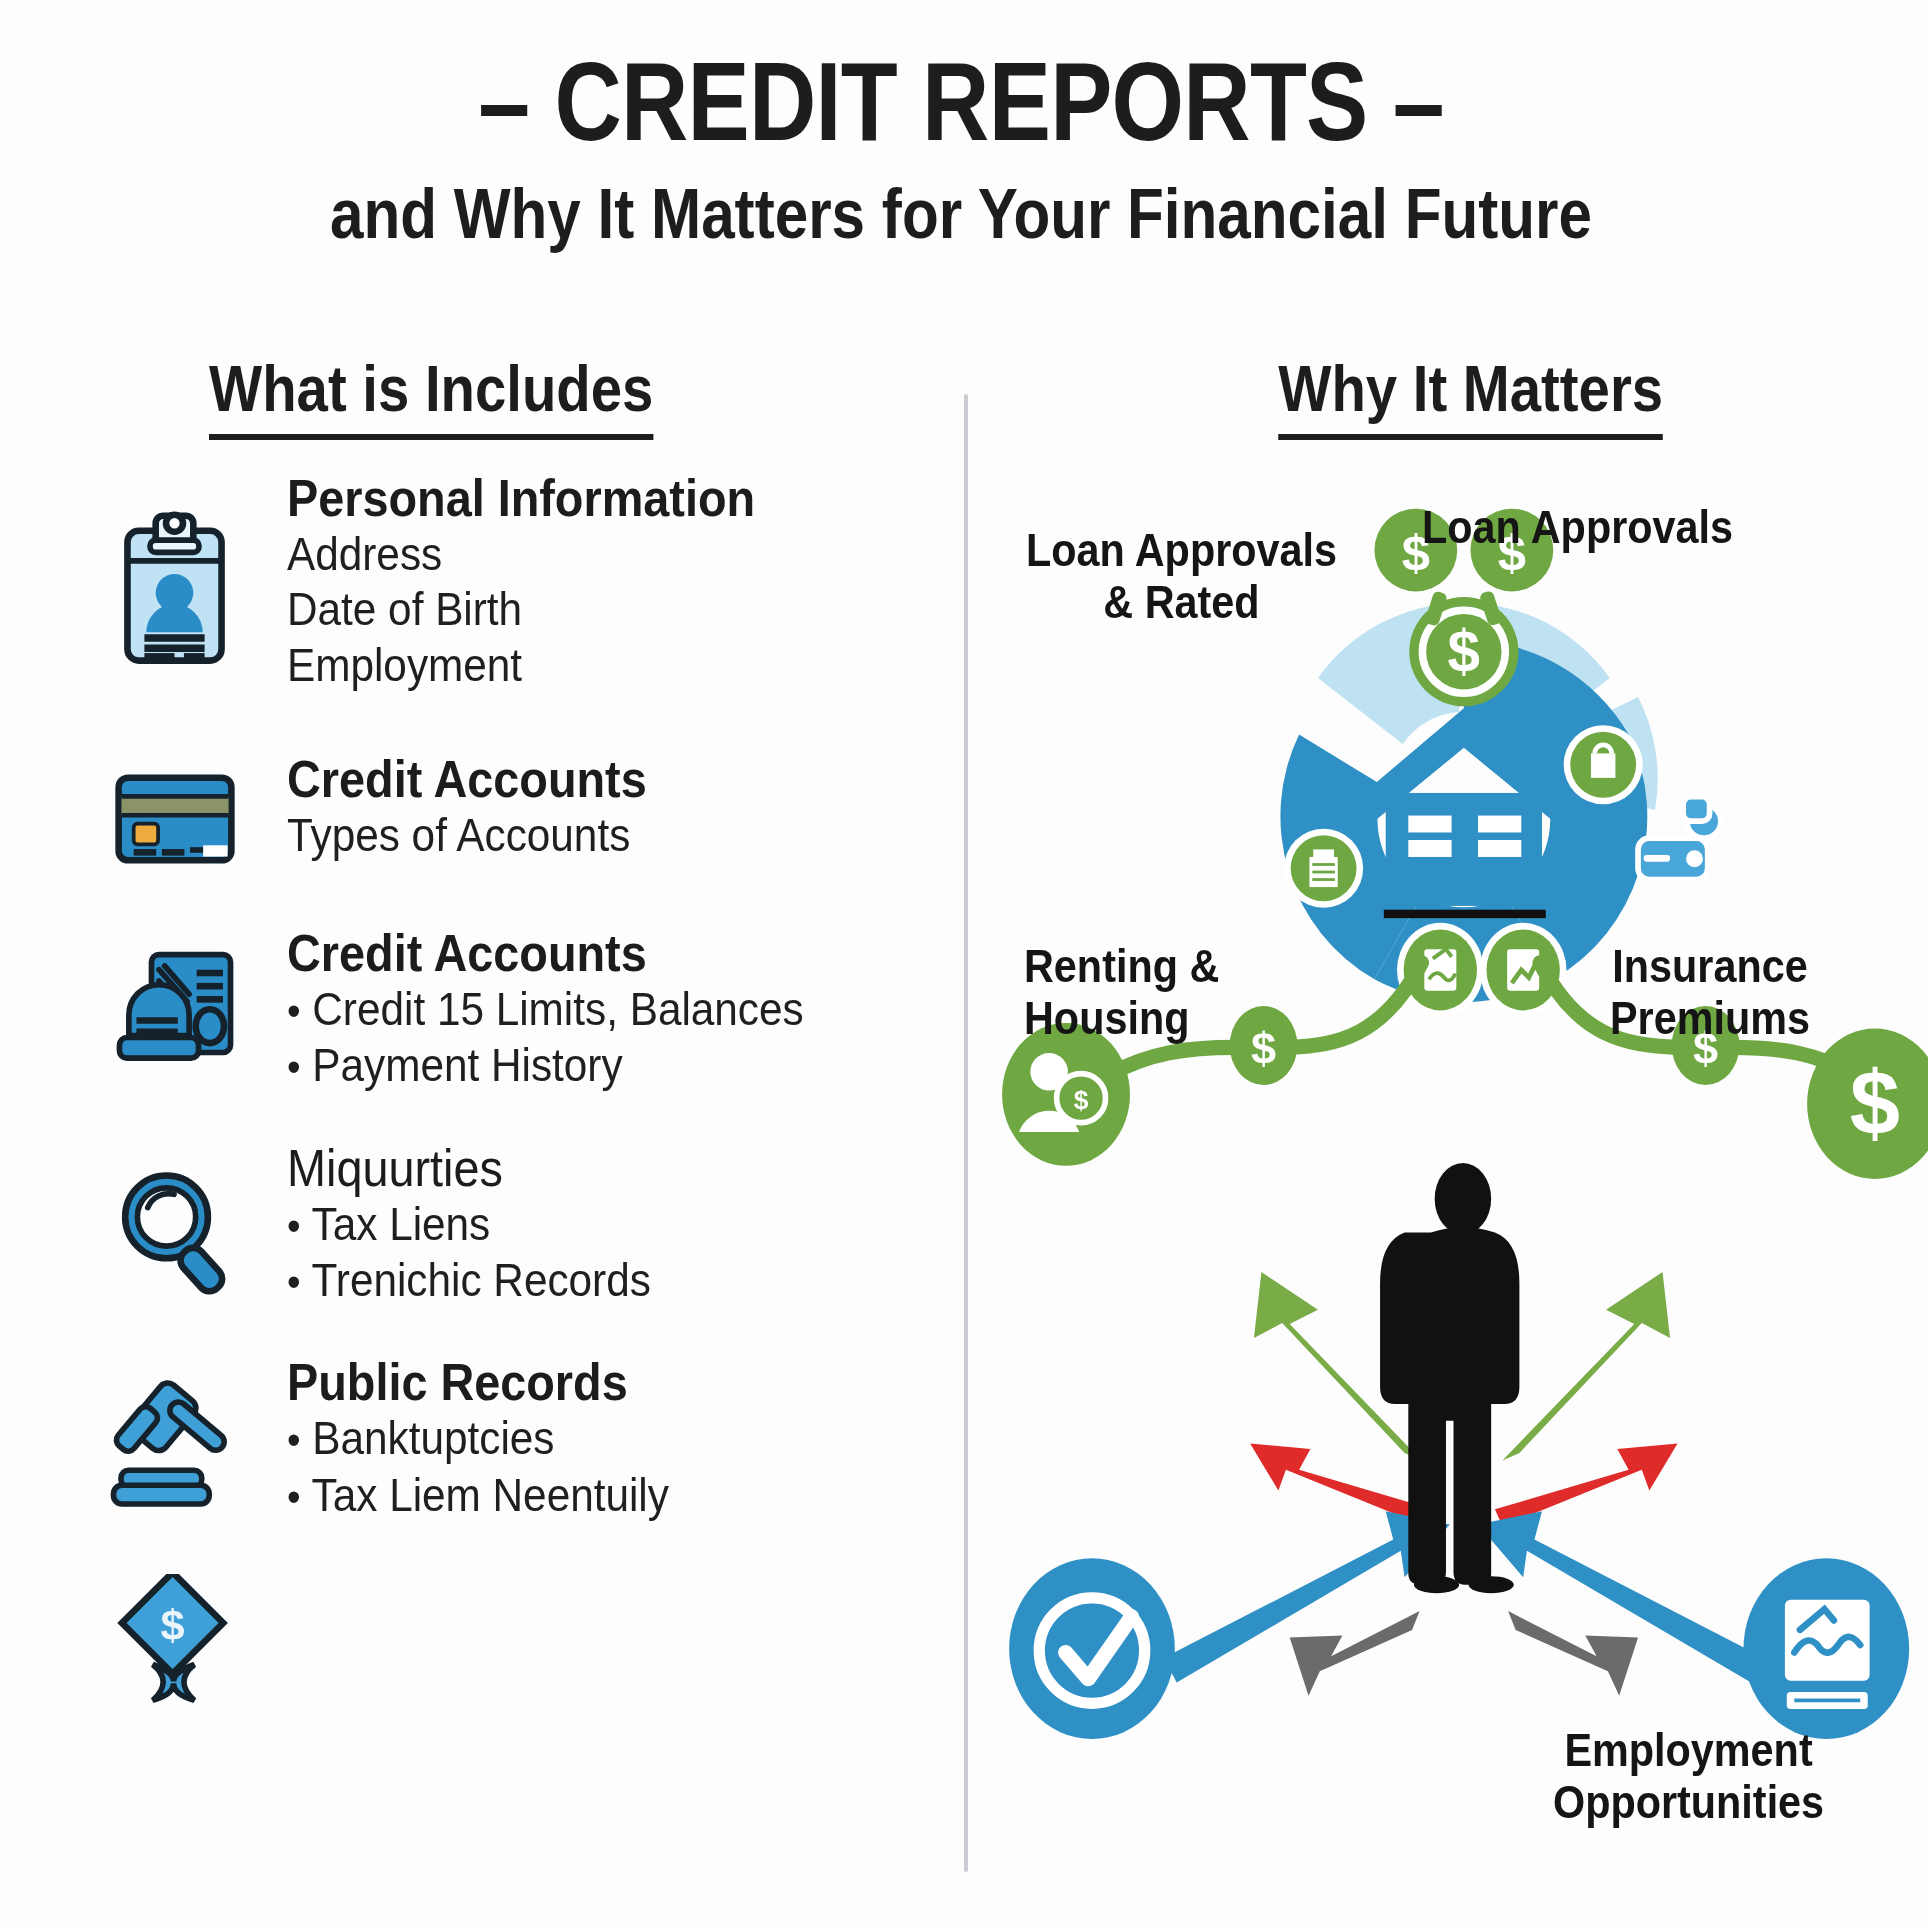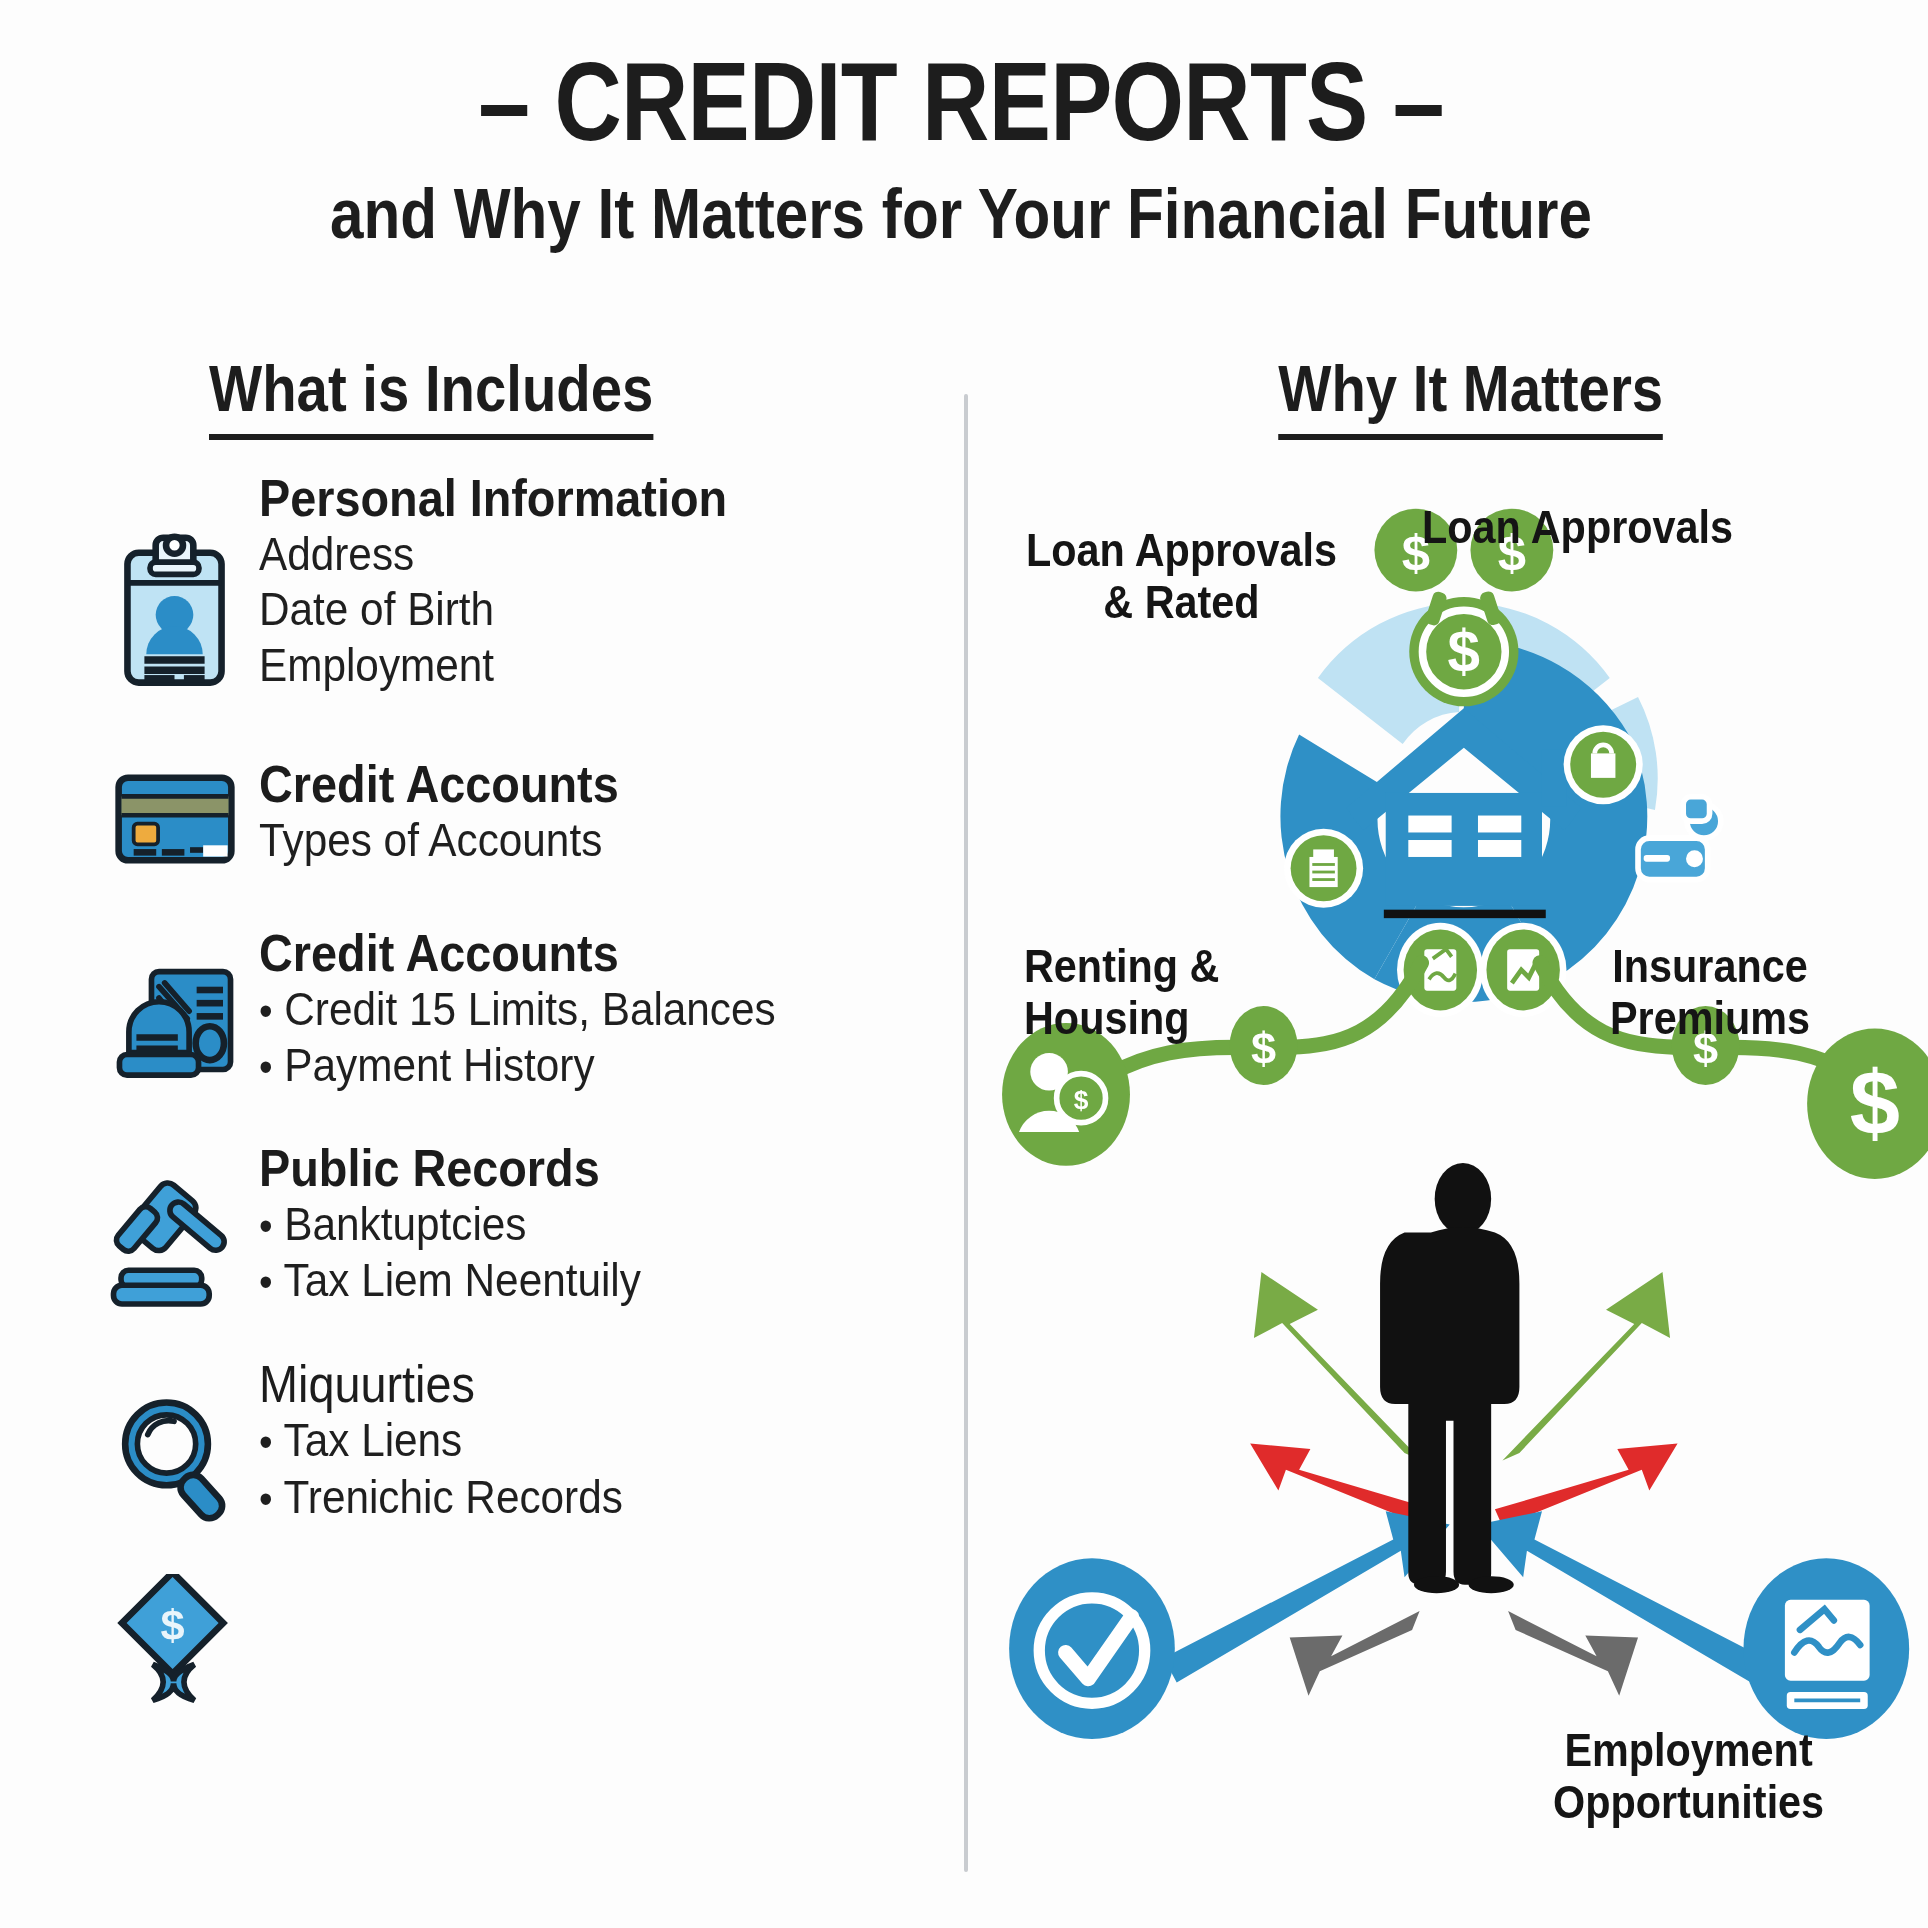--- a/index.html
+++ b/index.html
@@ -37,21 +37,21 @@
   .sec-head{
     position:absolute;font-size:64px;font-weight:bold;color:#1d1d1d;
     transform:scaleX(0.88);white-space:nowrap;
   }
   .sec-head .ul{display:inline-block;border-bottom:6.6px solid #1d1d1d;padding-bottom:7.5px;}
   #head-left{left:209px;top:352px;transform-origin:left top;}
   #head-right{left:1252px;top:352px;transform-origin:center top;}
 
   
   .list{position:absolute;left:104px;top:469px;width:847px;}
-  .row{position:relative;display:flex;align-items:flex-end;gap:14px;}
+  .row{position:relative;display:flex;align-items:center;gap:42px;}
   .row-icon{width:141px;min-width:141px;height:auto;display:flex;justify-content:center;padding-top:3.8px;}
   .row-text{padding-top:1.9px;}
   .r-title{font-size:52px;font-weight:bold;line-height:1.06;transform:scaleX(0.9);transform-origin:left;white-space:nowrap;}
   .r-title.plain{font-weight:normal;}
   .r-line{font-size:47px;font-weight:normal;line-height:1.18;transform:scaleX(0.9);transform-origin:left;white-space:nowrap;color:#1f1f1f;}
   .r-bul{font-size:47px;font-weight:normal;line-height:1.2;transform:scaleX(0.9);transform-origin:left;white-space:nowrap;color:#1f1f1f;}
   .r-bul .dot{font-size:43px;}
 
   
   .diagram{position:absolute;left:979px;top:443px;width:949px;height:1469px;}
@@ -147,52 +147,52 @@
           <line x1="28" y1="88" x2="72" y2="88" stroke="#15212b" stroke-width="7"></line>
         </svg>
       </div>
       <div class="row-text">
         <div class="r-title">Credit Accounts</div>
         <div class="r-bul"><span class="dot">•</span> <span>Credit 15 Limits, Balances</span></div>
         <div class="r-bul"><span class="dot">•</span> <span>Payment History</span></div>
       </div>
     </div>
 
+    <div class="row" style="margin-bottom:45px;">
+      <div class="row-icon" style="padding-top:17px;">
+        <svg width="126" height="132" viewBox="0 0 134 140">
+          <circle cx="58" cy="54" r="44" fill="#2b8dc7" stroke="#15212b" stroke-width="7"></circle>
+          <circle cx="58" cy="54" r="31" fill="#fdfdfd" stroke="#15212b" stroke-width="6"></circle>
+          <path d="M38 44 a24 24 0 0 1 28 -14" stroke="#15212b" stroke-width="6" fill="none" stroke-linecap="round"></path>
+          <rect x="82" y="84" width="26" height="52" rx="12" transform="rotate(-42 95 110)" fill="#2b8dc7" stroke="#15212b" stroke-width="7"></rect>
+        </svg>
+      </div>
+      <div class="row-text">
+        <div class="r-title plain">Miquurties</div>
+        <div class="r-bul"><span class="dot">•</span> <span>Tax Liens</span></div>
+        <div class="r-bul"><span class="dot">•</span> <span>Trenichic Records</span></div>
+      </div>
+    </div>
+
     <div class="row" style="margin-bottom:47px;">
       <div class="row-icon" style="padding-top:11.3px;">
         <svg width="137" height="128" viewBox="0 0 146 136">
           <g stroke="#15212b" stroke-width="6" fill="#3fa0d8">
             <rect x="38" y="6" width="46" height="66" rx="10" transform="rotate(40 61 39)"></rect>
             <rect x="22" y="26" width="22" height="52" rx="8" transform="rotate(40 33 52)"></rect>
             <rect x="62" y="40" width="70" height="18" rx="9" transform="rotate(40 97 49)"></rect>
             <rect x="16" y="96" width="86" height="18" rx="8"></rect>
             <rect x="8" y="112" width="102" height="20" rx="9"></rect>
           </g>
         </svg>
       </div>
       <div class="row-text">
         <div class="r-title">Public Records</div>
         <div class="r-bul"><span class="dot">•</span> <span>Banktuptcies</span></div>
         <div class="r-bul"><span class="dot">•</span> <span>Tax Liem Neentuily</span></div>
-      </div>
-    </div>
-
-    <div class="row" style="margin-bottom:45px;">
-      <div class="row-icon" style="padding-top:17px;">
-        <svg width="126" height="132" viewBox="0 0 134 140">
-          <circle cx="58" cy="54" r="44" fill="#2b8dc7" stroke="#15212b" stroke-width="7"></circle>
-          <circle cx="58" cy="54" r="31" fill="#fdfdfd" stroke="#15212b" stroke-width="6"></circle>
-          <path d="M38 44 a24 24 0 0 1 28 -14" stroke="#15212b" stroke-width="6" fill="none" stroke-linecap="round"></path>
-          <rect x="82" y="84" width="26" height="52" rx="12" transform="rotate(-42 95 110)" fill="#2b8dc7" stroke="#15212b" stroke-width="7"></rect>
-        </svg>
-      </div>
-      <div class="row-text">
-        <div class="r-title plain">Miquurties</div>
-        <div class="r-bul"><span class="dot">•</span> <span>Tax Liens</span></div>
-        <div class="r-bul"><span class="dot">•</span> <span>Trenichic Records</span></div>
       </div>
     </div>
 
     <div class="row">
       <div class="row-icon" style="padding-top:3.8px;">
         <svg width="119" height="132" viewBox="0 0 126 140">
           <rect x="23" y="14" width="76" height="76" transform="rotate(45 61 52)" fill="#3fa0d8" stroke="#15212b" stroke-width="7"></rect>
           <text x="61" y="70" font-family="Liberation Sans, sans-serif" font-size="46" font-weight="bold" fill="#e9f5fb" text-anchor="middle">$</text>
           <path d="M40 96 q22 18 0 38 q22 -6 22 -18 q0 12 22 18 q-22 -20 0 -38 q-22 8 -22 18 q0 -10 -22 -18 z" fill="#3fa0d8" stroke="#15212b" stroke-width="6"></path>
         </svg>

